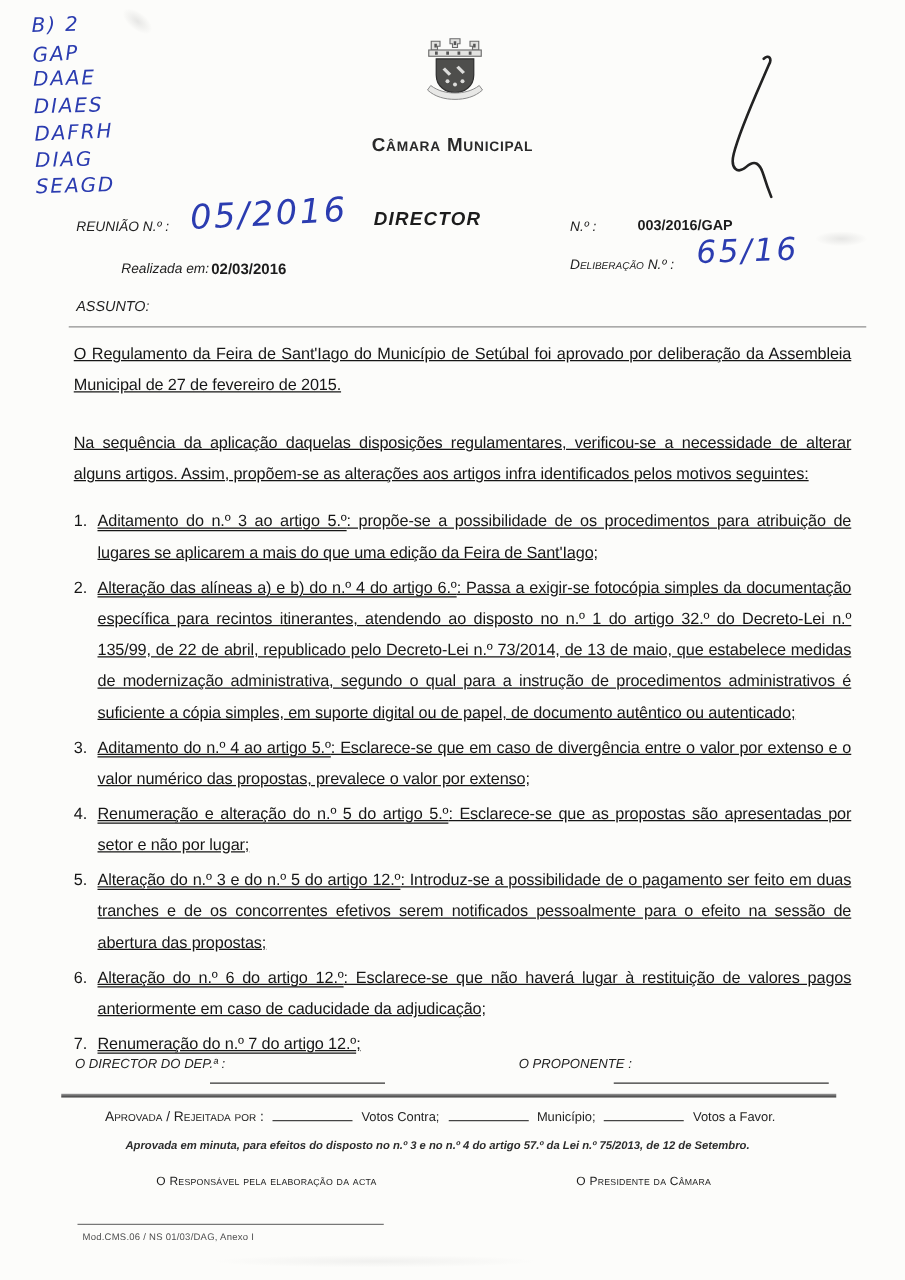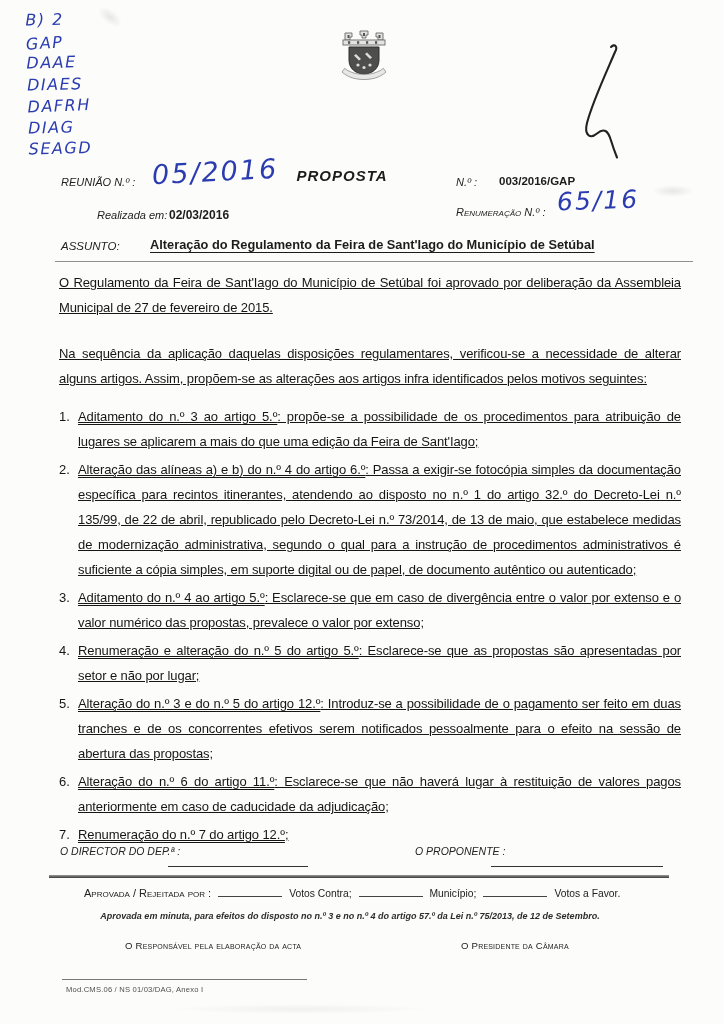--- a/index.html
+++ b/index.html
@@ -36,21 +36,21 @@
   
   .lbl{font-style:italic;font-size:11px;color:#222;}
   .sc{font-variant:small-caps;}
   .meta-reuniao{position:absolute;left:61px;top:176px;}
   .hw-reuniao{position:absolute;left:152px;top:156px;font-size:27px;transform:rotate(-3deg);}
   .proposta{
     position:absolute;left:0;right:40px;top:167px;text-align:center;
     font-weight:bold;font-style:italic;font-size:15px;letter-spacing:1px;
   }
   .meta-num-lbl{position:absolute;left:456px;top:176px;}
-  .meta-num-val{position:absolute;left:499px;top:175px;font-weight:bold;font-size:11.5px;}
+  .meta-num-val{position:absolute;left:510px;top:175px;font-weight:bold;font-size:11.5px;}
   .meta-realizada{position:absolute;left:61px;top:209px;margin-left:36px;}
   .meta-realizada-val{position:absolute;left:169px;top:208px;font-weight:bold;font-size:12px;}
   .meta-delib{position:absolute;left:456px;top:206px;}
   .hw-delib{position:absolute;left:557px;top:186px;font-size:25px;transform:rotate(-2deg);}
   .meta-assunto{position:absolute;left:61px;top:240px;font-size:11.5px;}
   .assunto-val{
     position:absolute;left:150px;top:237px;font-weight:bold;font-size:12.8px;
     text-decoration:underline;text-underline-offset:3px;
   }
   .assunto-rule{position:absolute;left:55px;top:261px;width:638px;border-top:1.4px solid #8f8f8f;}
@@ -144,40 +144,40 @@
         <path d="M31,22.5 l5,5 -2,1.6 -5,-5 z"></path>
         <circle cx="22" cy="35" r="1.6"></circle>
         <circle cx="28" cy="37.5" r="1.6"></circle>
         <circle cx="34" cy="35" r="1.6"></circle>
       </g>
 
       <path d="M6,42 c6,5.5 14,7.5 22,7.5 c8,0 16,-2 22,-7.5 l-2.6,-3.6 c-5.4,4.2 -12.4,6 -19.4,6 c-7,0 -14,-1.8 -19.4,-6 z" fill="#e8e8e6" stroke="#8a8a8a" stroke-width="0.8"></path>
     </svg>
   </div>
 
+  <div class="council-title">Câmara Municipal</div>
 
   <div class="pen-mark">
     <svg width="70" height="122" viewBox="0 0 70 122">
       <path d="M45,5 c4,-4 7,0 4,5 c-9,21 -23,51 -28,71 c-3,12 3,16.5 10,10.5 c7,-6 11,-3 14,7 c2,6.5 4,12 6,17" fill="none" stroke="#222222" stroke-width="2.1" stroke-linecap="round"></path>
     </svg>
   </div>
 
   <span class="lbl meta-reuniao">REUNIÃO N.º :</span>
   <span class="handwriting hw-reuniao">05/2016</span>
-  <div class="proposta">PROPOSTA</div>
+  <div class="proposta">DIRECTOR</div>
   <span class="lbl meta-num-lbl">N.º :</span>
   <span class="meta-num-val">003/2016/GAP</span>
 
   <span class="lbl meta-realizada">Realizada em:</span>
   <span class="meta-realizada-val">02/03/2016</span>
-  <span class="lbl sc meta-delib">Renumeração N.º :</span>
+  <span class="lbl sc meta-delib">Deliberação N.º :</span>
   <span class="handwriting hw-delib">65/16</span>
 
   <span class="lbl meta-assunto">ASSUNTO:</span>
-  <span class="assunto-val">Alteração do Regulamento da Feira de Sant'Iago do Município de Setúbal</span>
   <div class="assunto-rule"></div>
 
   <div class="body-text">
     <p>O Regulamento da Feira de Sant'Iago do Município de Setúbal foi aprovado por deliberação da Assembleia Municipal de 27 de fevereiro de 2015.</p>
     <p class="p2">Na sequência da aplicação daquelas disposições regulamentares, verificou-se a necessidade de alterar alguns artigos. Assim, propõem-se as alterações aos artigos infra identificados pelos motivos seguintes:</p>
 
     <div class="list">
       <div class="item">
         <span class="num">1.</span><span class="lead">Aditamento do n.º 3 ao artigo 5.º</span><span>: propõe-se a possibilidade de os procedimentos para atribuição de lugares se aplicarem a mais do que uma edição da Feira de Sant'Iago;</span>
       </div>
@@ -187,21 +187,21 @@
       <div class="item">
         <span class="num">3.</span><span class="lead">Aditamento do n.º 4 ao artigo 5.º</span><span>: Esclarece-se que em caso de divergência entre o valor por extenso e o valor numérico das propostas, prevalece o valor por extenso;</span>
       </div>
       <div class="item">
         <span class="num">4.</span><span class="lead">Renumeração e alteração do n.º 5 do artigo 5.º</span><span>: Esclarece-se que as propostas são apresentadas por setor e não por lugar;</span>
       </div>
       <div class="item">
         <span class="num">5.</span><span class="lead">Alteração do n.º 3 e do n.º 5 do artigo 12.º</span><span>: Introduz-se a possibilidade de o pagamento ser feito em duas tranches e de os concorrentes efetivos serem notificados pessoalmente para o efeito na sessão de abertura das propostas;</span>
       </div>
       <div class="item">
-        <span class="num">6.</span><span class="lead">Alteração do n.º 6 do artigo 11.º</span><span>: Esclarece-se que não haverá lugar à restituição de valores pagos anteriormente em caso de caducidade da adjudicação;</span>
+        <span class="num">6.</span><span class="lead">Alteração do n.º 6 do artigo 12.º</span><span>: Esclarece-se que não haverá lugar à restituição de valores pagos anteriormente em caso de caducidade da adjudicação;</span>
       </div>
       <div class="item">
         <span class="num">7.</span><span class="lead">Renumeração do n.º 7 do artigo 12.º</span><span>;</span>
       </div>
     </div>
   </div>
 
   <span class="lbl sig-director">O DIRECTOR DO DEP.ª :</span>
   <div class="sig-line director"></div>
   <span class="lbl sig-proponente">O PROPONENTE :</span>

